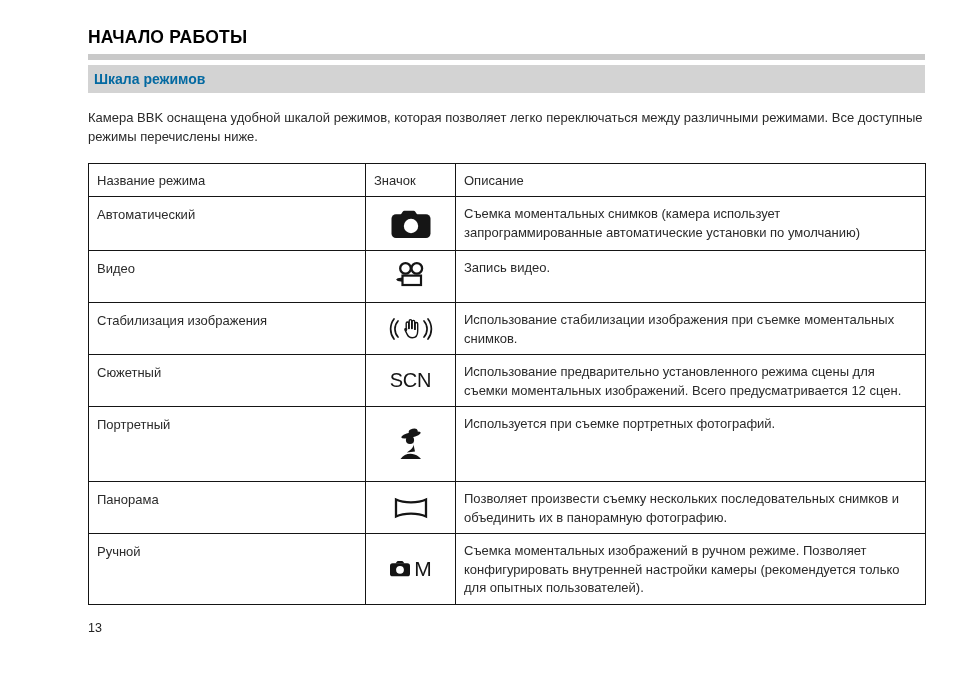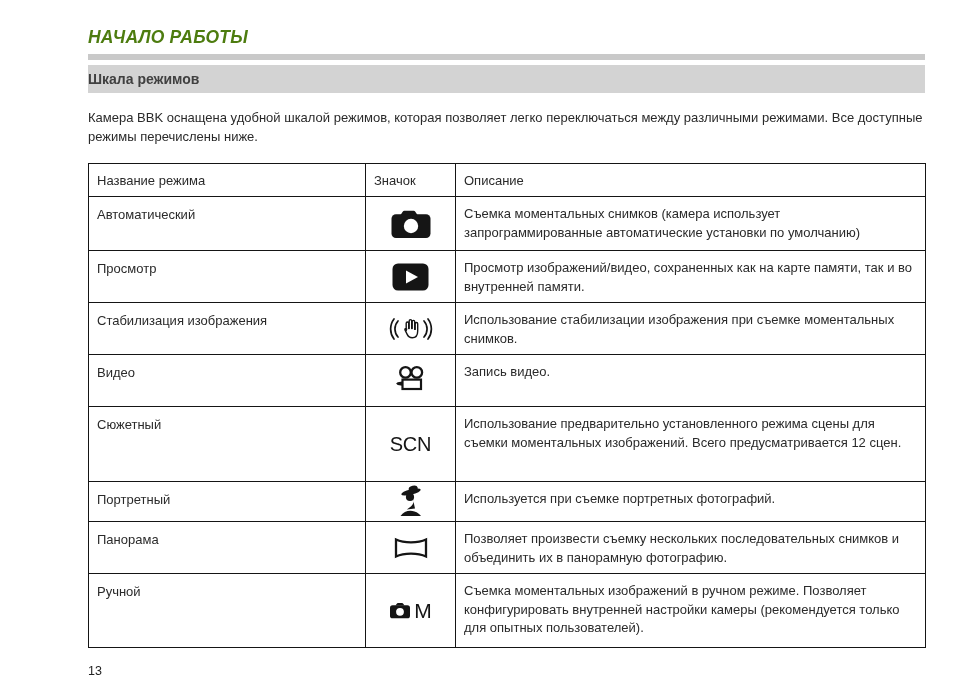--- a/index.html
+++ b/index.html
@@ -11,26 +11,26 @@
   html,body{margin:0;padding:0;background:#fff;}
   body{
     width:954px;height:694px;
     font-family:"Liberation Sans",sans-serif;
     color:var(--text);
     overflow:hidden;
   }
   .page{padding:26px 29px 0 88px;width:837px;}
   h1{
     margin:0;font-size:17.5px;line-height:22px;font-weight:700;
-    color:#4d7c0f;letter-spacing:.2px;font-style:italic;
+    color:#000000;letter-spacing:.2px;
   }
   .rule{height:6px;background:var(--divider);margin-top:6px;}
   .section-bar{
     margin-top:5px;height:28px;line-height:28px;background:var(--section-bar);
-    padding-left:0;font-size:14px;font-weight:700;color:#404040;
+    padding-left:6px;font-size:14px;font-weight:700;color:#0369a1;
     box-sizing:border-box;width:100%;
   }
   .intro{
     margin:15px 0 0;font-size:13px;line-height:19px;color:#2a2a2a;
   }
   table.modes{
     border-collapse:collapse;table-layout:fixed;width:837px;margin-top:17px;
   }
   table.modes col.w-name{width:277px;}
   table.modes col.w-icon{width:90px;}
@@ -88,49 +88,41 @@
         <tr>
           <td class="c-name">Автоматический</td>
           <td class="c-icon"><svg width="42" height="30" viewBox="0 0 42 30">
               <path d="M10.5 6 l2.2-3.3 a2 2 0 0 1 1.7-.9 h9.2 a2 2 0 0 1 1.7.9 L27.5 6 z" fill="#151515"></path>
               <rect x="1.5" y="5.2" width="39" height="23.8" rx="4.5" fill="#151515"></rect>
               <circle cx="21" cy="17" r="7.2" fill="#fff"></circle>
             </svg></td>
           <td class="c-desc">Съемка моментальных снимков (камера использует запрограммированные автоматические установки по умолчанию)</td>
         </tr>
         <tr>
-          <td class="c-name">Просмотр</td>
-          <td class="c-icon"><svg width="37" height="28" viewBox="0 0 37 28">
-              <rect x="0.5" y="0.5" width="36" height="27" rx="5.5" fill="#151515"></rect>
-              <path d="M14 7.5 L26 14 L14 20.5 z" fill="#fff"></path>
+          <td class="c-name">Видео</td>
+          <td class="c-icon"><svg width="34" height="31" viewBox="0 0 34 31">
+              <path d="M8.3 16.5 l-4.6.8 -1.6 1.3 1.6 1.3 4.6.8 z" fill="#151515"></path>
+              <rect x="8.5" y="14.6" width="18.5" height="9.4" fill="#fff" stroke="#151515" stroke-width="2.2"></rect>
+              <circle cx="11.5" cy="7.4" r="5.3" fill="#fff" stroke="#151515" stroke-width="2.3"></circle>
+              <circle cx="22.8" cy="7.4" r="5.3" fill="#fff" stroke="#151515" stroke-width="2.3"></circle>
             </svg></td>
-          <td class="c-desc">Просмотр изображений/видео, сохраненных как на карте памяти, так и во внутренней памяти.</td>
+          <td class="c-desc">Запись видео.</td>
         </tr>
         <tr>
           <td class="c-name">Стабилизация изображения</td>
           <td class="c-icon"><svg width="46" height="34" viewBox="0 0 46 34">
               <g fill="none" stroke="#151515" stroke-width="1.7" stroke-linecap="round">
                 <path d="M6 7 A16.5 16.5 0 0 0 6 27"></path>
                 <path d="M10 9 A12 12 0 0 0 10 25"></path>
                 <path d="M40 7 A16.5 16.5 0 0 1 40 27"></path>
                 <path d="M36 9 A12 12 0 0 1 36 25"></path>
               </g>
               <path d="M18.2 18.5 v-7.2 a1.25 1.25 0 0 1 2.5 0 V16.6 h.5 V8.9 a1.25 1.25 0 0 1 2.5 0 V16.6 h.5 V9.6 a1.25 1.25 0 0 1 2.5 0 V17.4 h.5 v-5.6 a1.25 1.25 0 0 1 2.5 0 V19 c0 4.3 -2.1 6.8 -5.5 6.8 -2.5 0 -4 -1.2 -5 -3.4 l-2.2 -4.4 c-.55 -1.1 .8 -2 1.7 -1.1 z" fill="#fff" stroke="#151515" stroke-width="1.4" stroke-linejoin="round"></path>
             </svg></td>
           <td class="c-desc">Использование стабилизации изображения при съемке моментальных снимков.</td>
-        </tr>
-        <tr>
-          <td class="c-name">Видео</td>
-          <td class="c-icon"><svg width="34" height="31" viewBox="0 0 34 31">
-              <path d="M8.3 16.5 l-4.6.8 -1.6 1.3 1.6 1.3 4.6.8 z" fill="#151515"></path>
-              <rect x="8.5" y="14.6" width="18.5" height="9.4" fill="#fff" stroke="#151515" stroke-width="2.2"></rect>
-              <circle cx="11.5" cy="7.4" r="5.3" fill="#fff" stroke="#151515" stroke-width="2.3"></circle>
-              <circle cx="22.8" cy="7.4" r="5.3" fill="#fff" stroke="#151515" stroke-width="2.3"></circle>
-            </svg></td>
-          <td class="c-desc">Запись видео.</td>
         </tr>
         <tr>
           <td class="c-name">Сюжетный</td>
           <td class="c-icon"><span class="icon-text scn">SCN</span></td>
           <td class="c-desc">Использование предварительно установленного режима сцены для съемки моментальных изображений. Всего предусматривается 12 сцен.</td>
         </tr>
         <tr>
           <td class="c-name">Портретный</td>
           <td class="c-icon"><svg width="26" height="35" viewBox="0 0 26 35">
               <ellipse cx="13" cy="8" rx="10" ry="2.7" transform="rotate(-14 13 8)" fill="#151515"></ellipse>

